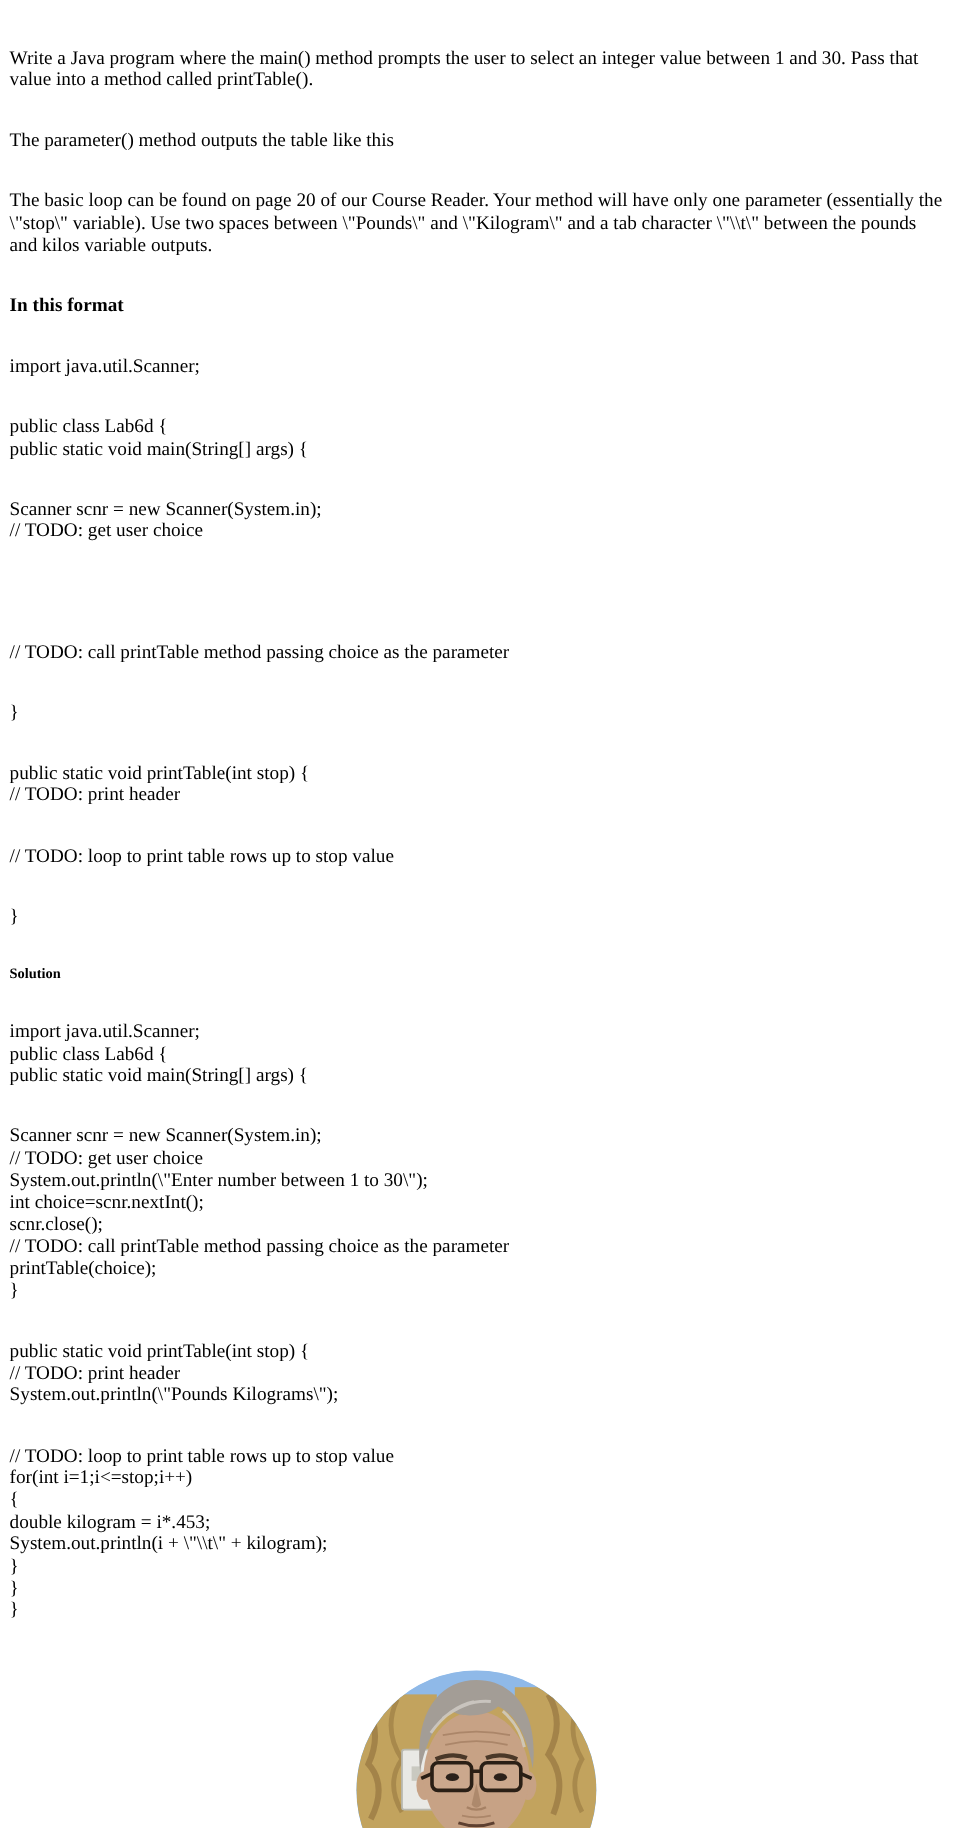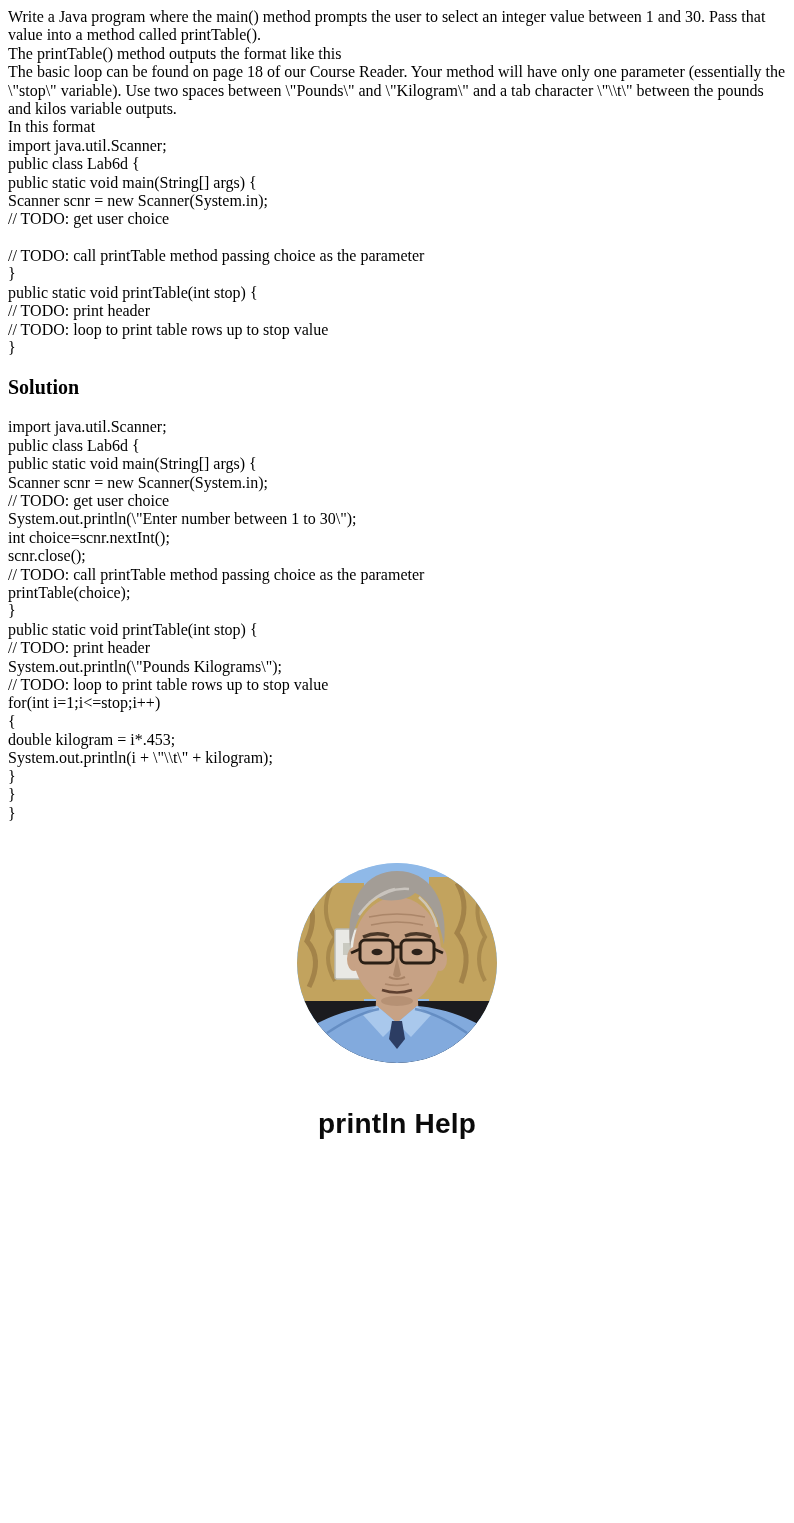--- a/index.html
+++ b/index.html
@@ -3,23 +3,23 @@
 <meta charset="utf-8">
 <style>
   html, body { margin:0; padding:0; background:#ffffff; }
   .page {
     width:794px; min-height:1523px; box-sizing:border-box;
     padding:8px 8px 0 8px;
     font-family:"Liberation Serif", serif;
     font-size:16px; line-height:1.15; color:#000000;
     background:#ffffff; overflow:hidden;
   }
-  .doc p { margin:0 0; }
-  .doc .doc-strong { font-weight:normal; }
-  .doc h3.doc-h3 { font-size:20px; font-weight:bold; margin:19px 0; }
+  .doc p { margin:32px 0; }
+  .doc .doc-strong { font-weight:bold; }
+  .doc h3.doc-h3 { font-size:12px; font-weight:bold; margin:19px 0; }
   .avatar-wrap { display:flex; justify-content:center; margin-top:40px; }
   .avatar {
     width:200px; height:200px; border-radius:50%;
     overflow:hidden; position:relative; background:#9cc3ec;
   }
   .avatar svg { display:block; width:200px; height:200px; }
   .footer {
     margin-top:46px; padding-bottom:28px;
     text-align:center;
     font-family:"Liberation Sans", sans-serif;
@@ -27,22 +27,22 @@
     color:#0a0a0a; letter-spacing:0.2px;
   }
 </style>
 </head>
 <body>
 
 <div class="page">
 
   <div class="doc">
       <p>Write a Java program where the main() method prompts the user to select an integer value between 1 and 30. Pass that value into a method called printTable().</p>
-      <p>The printTable() method outputs the format like this</p>
-      <p>The basic loop can be found on page 18 of our Course Reader. Your method will have only one parameter (essentially the \"stop\" variable). Use two spaces between \"Pounds\" and \"Kilogram\" and a tab character \"\\t\" between the pounds and kilos variable outputs.</p>
+      <p>The parameter() method outputs the table like this</p>
+      <p>The basic loop can be found on page 20 of our Course Reader. Your method will have only one parameter (essentially the \"stop\" variable). Use two spaces between \"Pounds\" and \"Kilogram\" and a tab character \"\\t\" between the pounds and kilos variable outputs.</p>
       <p class="doc-strong">In this format</p>
       <p>import java.util.Scanner;</p>
       <p>public class Lab6d {<br>public static void main(String[] args) {</p>
       <p>Scanner scnr = new Scanner(System.in);<br>// TODO: get user choice</p>
       <p>&nbsp;</p>
       <p>// TODO: call printTable method passing choice as the parameter</p>
       <p>}</p>
       <p>public static void printTable(int stop) {<br>// TODO: print header</p>
       <p>// TODO: loop to print table rows up to stop value</p>
       <p>}</p>

